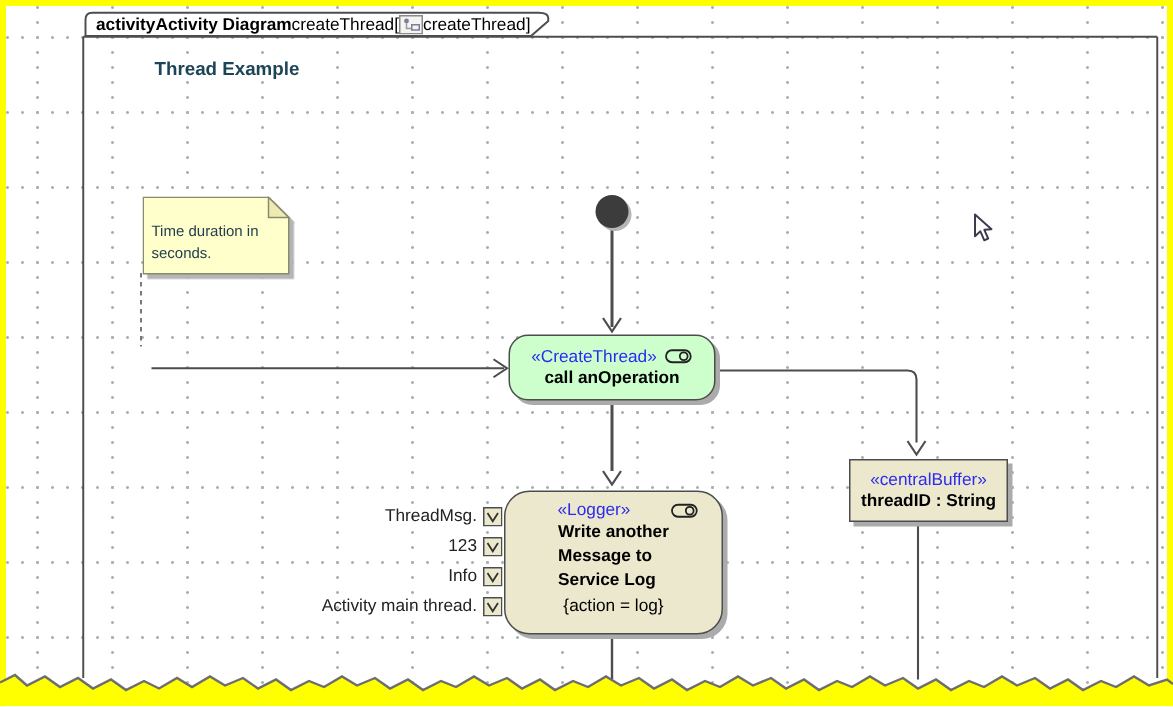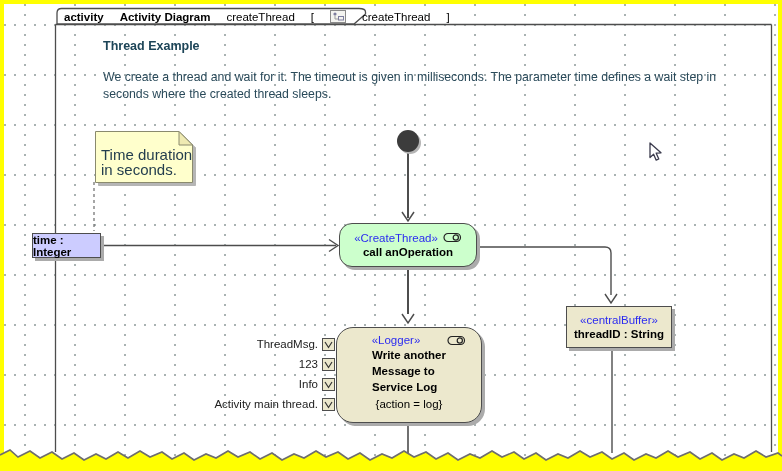--- a/index.html
+++ b/index.html
@@ -18,33 +18,33 @@
   .abs{position:absolute;}
   .node{
     position:absolute;border:1.4px solid #4d4d4d;box-sizing:border-box;
     display:flex;flex-direction:column;align-items:center;justify-content:center;
     box-shadow:3px 3px 0 #ababab;font-size:11.5px;color:#000;
   }
   .stereo{color:#2b2bf0;font-size:11.5px;line-height:13px;}
   .node-name{font-weight:bold;line-height:14px;}
   .tab-text{
     position:absolute;left:64px;top:9px;height:15px;display:flex;align-items:center;
-    gap:16px;font-size:11.5px;color:#000;white-space:nowrap;
+    gap:0;font-size:11.5px;color:#000;white-space:nowrap;
   }
   .tab-text .b{font-weight:bold;}
   .heading{position:absolute;left:103px;top:39px;font-size:12.5px;font-weight:bold;color:#1d4558;}
   .body-text{position:absolute;left:103px;top:69px;font-size:12.3px;line-height:17px;color:#2a4a5a;}
   .pin-label{
     position:absolute;right:464px;width:200px;text-align:right;
     font-size:11.5px;color:#222;line-height:13px;
   }
   .pin{position:absolute;left:322px;width:13px;height:13px;}
   #note-text{
     position:absolute;left:101px;top:147px;width:92px;
-    font-size:15px;line-height:15px;color:#243e4e;
+    font-size:10px;line-height:15px;color:#243e4e;
   }
   .yellow-strip{position:absolute;background:#ffff00;}
 </style>
 </head>
 <body>
 
 <div id="canvas">
 
   <div id="grid"></div>
 
@@ -82,34 +82,27 @@
       <rect x="0.5" y="0.5" width="15" height="12" fill="#f4f4f0" stroke="#8a8a8a"></rect>
       <circle cx="5" cy="4" r="1.6" fill="#7d7d9e"></circle>
       <rect x="8.5" y="6.5" width="5" height="3.5" fill="none" stroke="#7d7d9e"></rect>
       <path d="M5,5.5 V9 H8" fill="none" stroke="#9a9a9a"></path>
     </svg>
     <span>createThread</span>
     <span>]</span>
   </div>
 
   <div class="heading">Thread Example</div>
-  <div class="body-text">
-    <div>We create a thread and wait for it. The timeout is given in milliseconds. The parameter time defines a wait step in</div>
-    <div>seconds where the created thread sleeps.</div>
-  </div>
 
   <svg class="abs" style="left:95px;top:131px;filter:drop-shadow(3px 3px 0 #b5b5b5);" width="100" height="54">
     <path d="M0.5,0.5 H84 L97.5,14 V51.5 H0.5 Z" fill="#ffffcc" stroke="#8a8a6e" stroke-width="1"></path>
     <path d="M84,0.5 V14 H97.5 Z" fill="#efeab2" stroke="#8a8a6e" stroke-width="1"></path>
   </svg>
   <div id="note-text">Time duration in seconds.</div>
 
-  <div class="node" style="left:32px;top:233px;width:69px;height:25px;background:#ccccff;">
-    <span style="font-weight:bold;">time : Integer</span>
-  </div>
 
   <div class="abs" style="left:397px;top:130px;width:22px;height:22px;border-radius:50%;background:#3c3c3c;box-shadow:2px 2px 0 #b5b5b5;"></div>
 
   <div class="node" style="left:339px;top:223px;width:138px;height:44px;background:#ccffcc;border-radius:13px;">
     <div style="display:flex;align-items:flex-start;gap:5px;">
       <span class="stereo">«CreateThread»</span>
       <svg width="19" height="11">
         <rect x="1" y="1.5" width="16.5" height="8" rx="4" fill="none" stroke="#222" stroke-width="1.2"></rect>
         <circle cx="12.8" cy="5.5" r="2.6" fill="none" stroke="#222" stroke-width="1.2"></circle>
       </svg>

